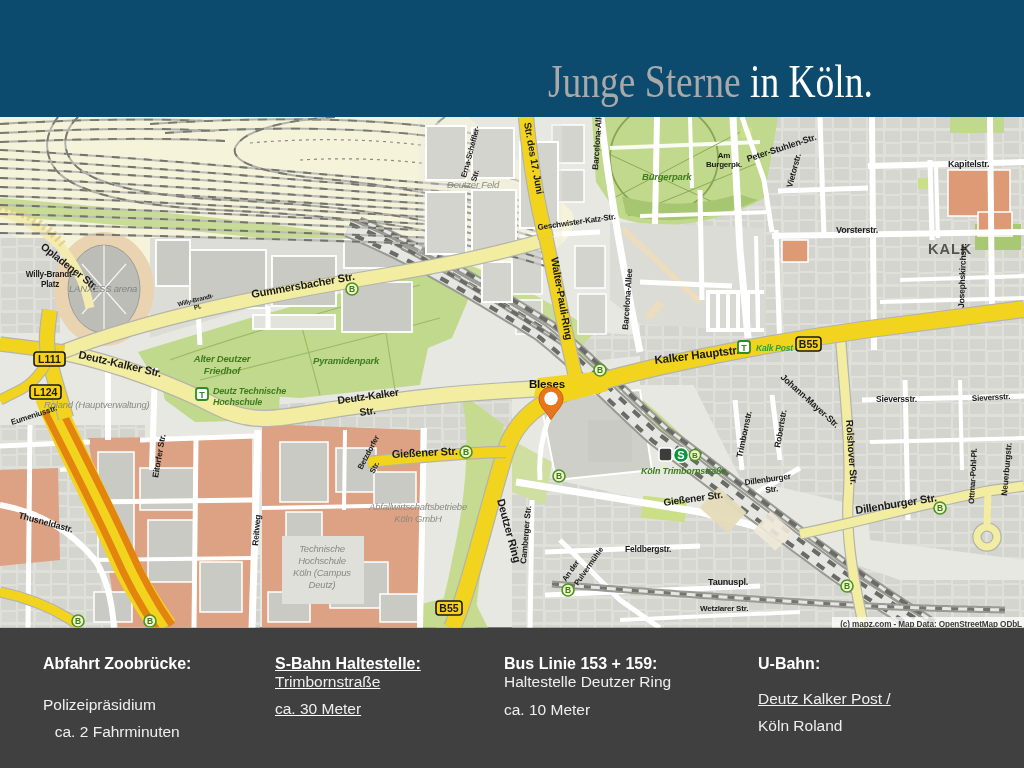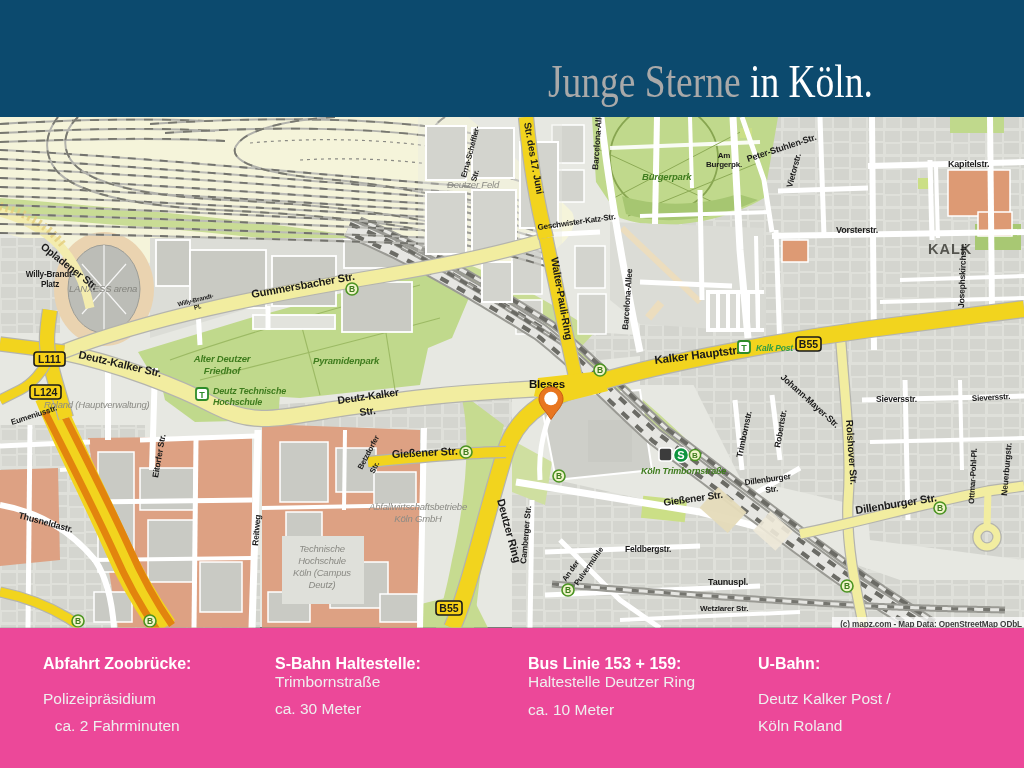--- a/index.html
+++ b/index.html
@@ -1,21 +1,21 @@
 <!DOCTYPE html>
 <html><head><meta charset="utf-8">
 <style>
 html,body{margin:0;padding:0;width:1024px;height:768px;overflow:hidden;background:#0d0c0a;}
 #stage{position:relative;width:1024px;height:768px;font-family:"Liberation Sans",sans-serif;}
 #map{position:absolute;left:0;top:0;}
 #hdr{position:absolute;left:0;top:0;width:1024px;height:117px;background:#0c4a6e;z-index:5;}
 #hdr .t{position:absolute;left:548px;top:55px;font-family:"Liberation Serif",serif;font-size:46px;white-space:nowrap;transform:scaleX(0.815);transform-origin:0 0;}
 #hdr .s{color:#a9a9a9;}
 #hdr .w{color:#ffffff;}
-#ftr{position:absolute;left:0;top:627.5px;width:1024px;height:140.5px;background:#ec4899;z-index:5;color:#fff;}
+#ftr{position:absolute;left:0;top:627.5px;width:1024px;height:140.5px;background:#404040;z-index:5;color:#fff;}
 .col{position:absolute;top:0;}
 .col b{display:block;font-size:16px;font-weight:bold;}
 .col div{font-size:15.5px;color:#efefef;}
 </style></head>
 <body>
 <div id="stage">
 <svg id="map" width="1024" height="768" viewBox="0 0 1024 768">
 <defs>
 <clipPath id="mapc">
           <rect x="0" y="117" width="1024" height="510.5"></rect>
@@ -370,31 +370,31 @@
 <rect x="832" y="617" width="192" height="13" fill="#ffffff" opacity="0.75"></rect>
 <text x="1022" y="627" font-size="8.2px" font-weight="bold" fill="#3a3a3a" text-anchor="end" letter-spacing="-0.1px">(c) mapz.com - Map Data: OpenStreetMap ODbL</text>
 </g>
 </svg>
 <div id="hdr">
       <div class="t"><span class="s">Junge Sterne </span><span class="w">in Köln.</span></div>
     </div>
 <div id="ftr">
  <div class="col" style="left:43px;">
         <b style="margin-top:27px;">Abfahrt Zoobrücke:</b>
-        <div style="margin-top:17px;">Polizeipräsidium</div>
+        <div style="margin-top:23px;">Polizeipräsidium</div>
         <div style="margin-top:9px;text-align:center;">ca. 2 Fahrminuten</div>
       </div>
- <div class="col" style="left:275px;">
+ <div class="col" style="left:275px;text-decoration:underline;">
         <b style="margin-top:27px;">S-Bahn Haltestelle:</b>
         <div style="">Trimbornstraße</div>
         <div style="margin-top:9px;">ca. 30 Meter</div>
       </div>
- <div class="col" style="left:528px;">
+ <div class="col" style="left:504px;">
         <b style="margin-top:27px;">Bus Linie 153 + 159:</b>
         <div style="">Haltestelle Deutzer Ring</div>
         <div style="margin-top:10px;">ca. 10 Meter</div>
       </div>
  <div class="col" style="left:758px;">
         <b style="margin-top:27px;">U-Bahn:</b>
-        <div style="margin-top:17px;">Deutz Kalker Post /</div>
+        <div style="margin-top:17px;text-decoration:underline;">Deutz Kalker Post /</div>
         <div style="margin-top:9px;">Köln Roland</div>
       </div>
 </div>
 </div>
 </body></html>

